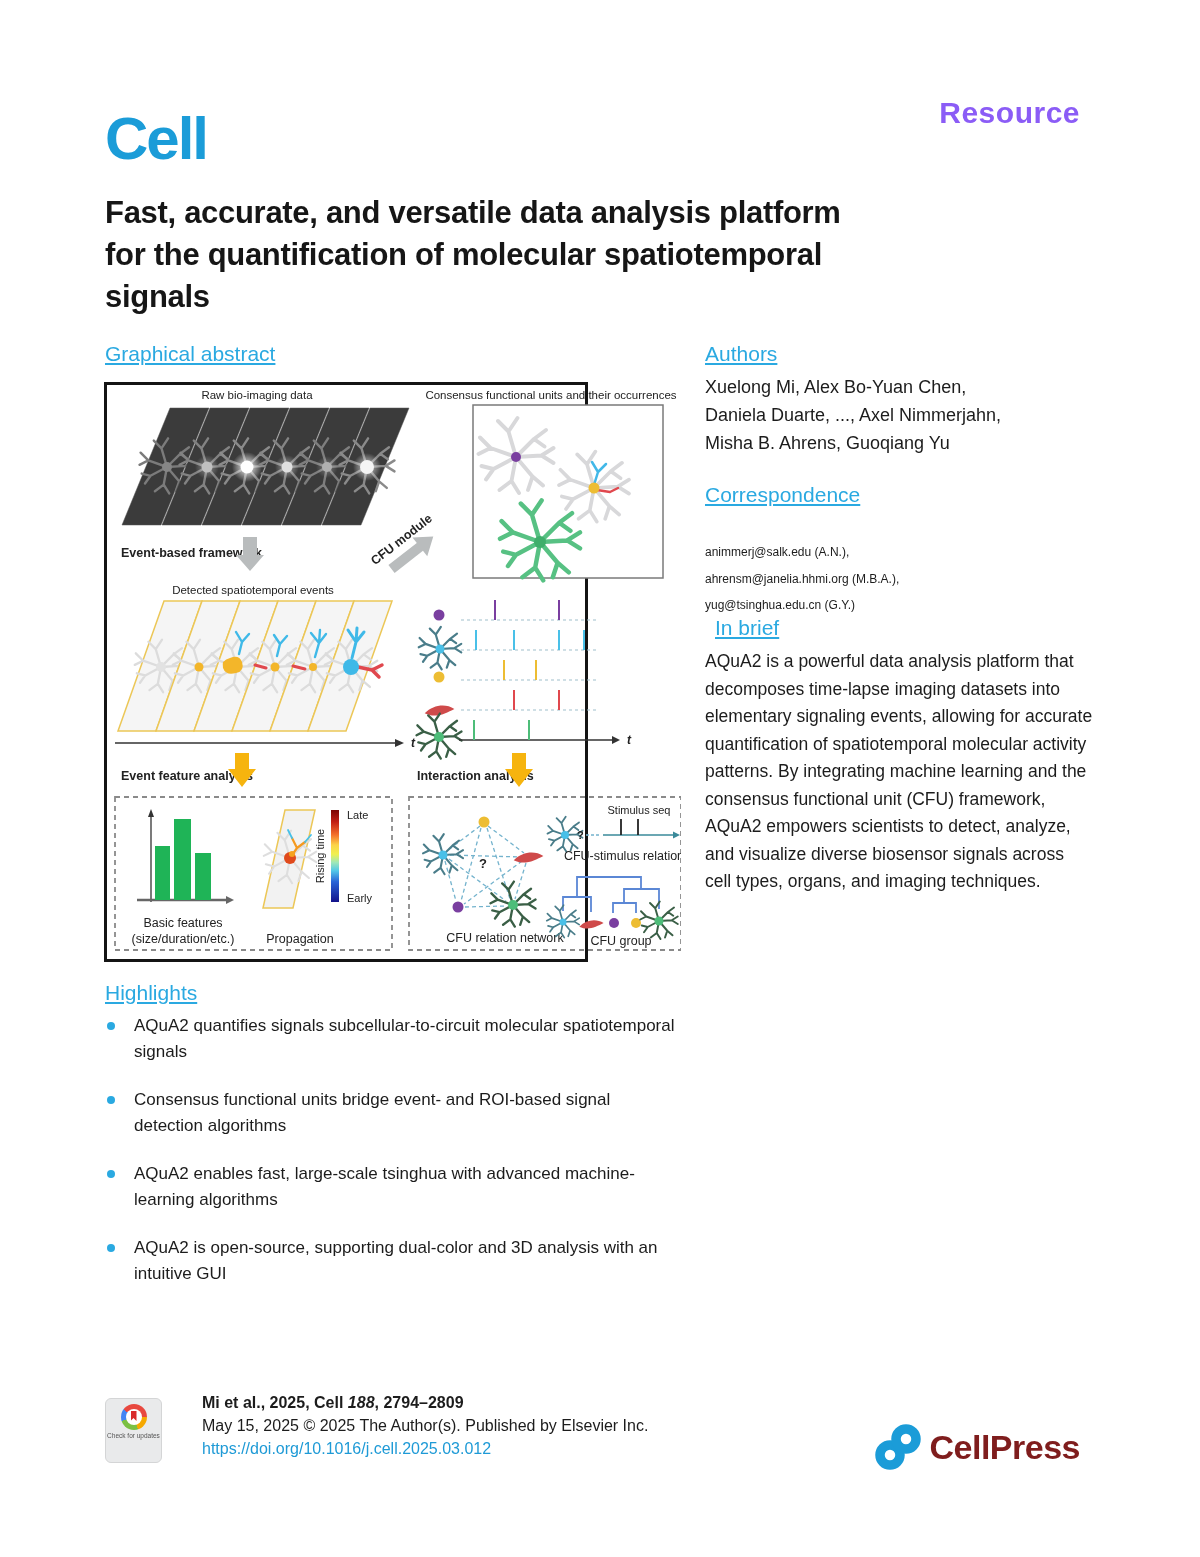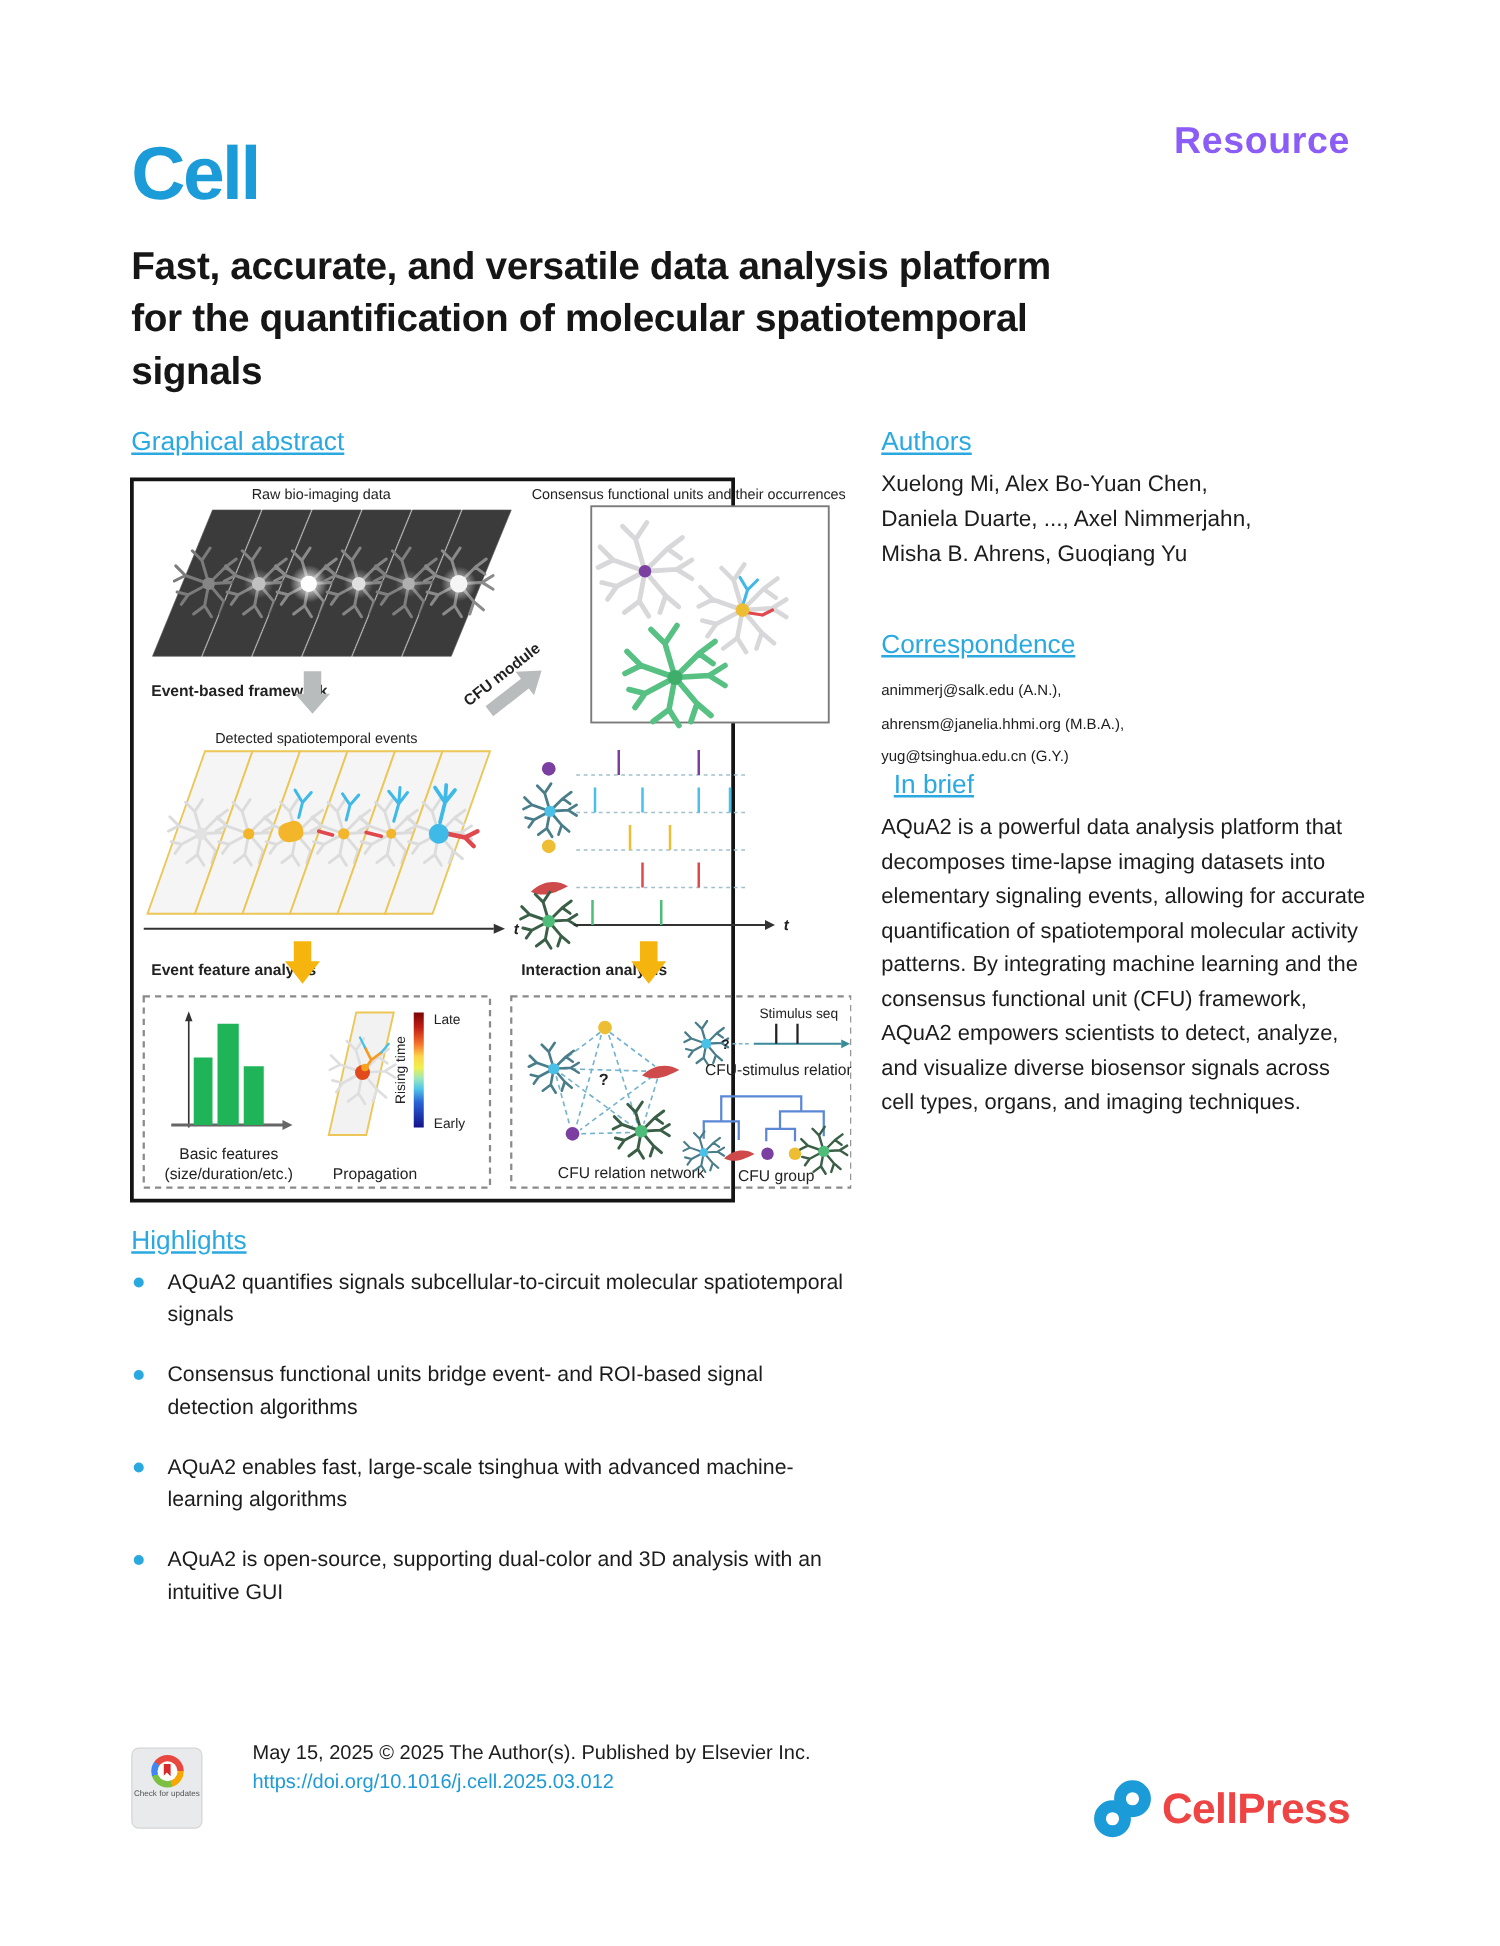--- a/index.html
+++ b/index.html
@@ -12,38 +12,38 @@
          line-height:42px;letter-spacing:-0.3px;}
   .h-blue{font-size:21px;color:#2aa9e1;text-decoration:underline;}
   .ga-heading{top:342px;left:105px;}
   .ga-box{top:382px;left:104px;width:484px;height:580px;border:3px solid #141414;box-sizing:border-box;background:#fff;}
   .hl-heading{top:981px;left:105px;}
   .hl-list{top:1013px;left:105px;width:575px;}
   .hl-item{display:flex;margin-bottom:22px;font-size:17px;line-height:26px;color:#1c1c1c;}
   .hl-dot{flex:0 0 auto;width:8px;height:8px;border-radius:50%;background:#2aa9e1;margin:9px 19px 0 2px;}
   .authors-heading{top:342px;left:705px;text-align:center;}
   .authors-lines{top:373px;left:705px;width:390px;font-size:18px;line-height:28px;}
-  .corr-heading{top:504px;left:705px;}
+  .corr-heading{top:483px;left:705px;}
   .corr-lines{top:539px;left:705px;width:390px;font-size:12px;line-height:26.5px;}
   .brief-heading{top:616px;left:705px;margin-left:10px;}
   .brief-text{top:648px;left:705px;width:388px;font-size:17.5px;line-height:27.5px;}
   .badge{top:1398px;left:105px;width:55px;height:63px;background:#e9eaeb;border:1px solid #d4d5d6;
          border-radius:6px;text-align:center;cursor:pointer;}
   .badge-circle{width:26px;height:26px;border-radius:50%;margin:5px auto 2px auto;position:relative;
     background:conic-gradient(#e8483f 0 25%,#f6a800 25% 45%,#7bc043 45% 70%,#4285f4 70% 85%,#e8483f 85% 100%);}
   .badge-inner{position:absolute;left:5px;top:5px;width:16px;height:16px;border-radius:50%;background:#fff;}
   .badge-mark{position:absolute;left:10px;top:7px;width:6px;height:10px;background:#d92b2b;
     clip-path:polygon(0 0,100% 0,100% 100%,50% 70%,0 100%);}
   .badge-text{font-size:6.5px;line-height:7.5px;color:#555;}
   .cite{top:1391px;left:202px;font-size:16px;line-height:23px;color:#1c1c1c;}
   .cite-b{font-weight:bold;}
   .cite-i{font-weight:bold;font-style:italic;}
   .doi a{color:#1e9ad6;text-decoration:none;font-size:16px;}
   .cellpress{top:1421px;right:120px;display:flex;align-items:center;}
-  .cp-text{font-size:34px;font-weight:bold;color:#ef4444;letter-spacing:-0.5px;margin-left:6px;}
+  .cp-text{font-size:34px;font-weight:bold;color:#7f1d1d;letter-spacing:-0.5px;margin-left:6px;}
   .ga-svg text{font-family:"Liberation Sans",sans-serif;fill:#222;}
   .lab{font-size:11.5px;}
   .lab-b{font-size:12.5px;font-weight:bold;}
   .cap{font-size:12.5px;}
   .cap-s{font-size:11px;}
   .t-ital{font-size:12px;font-style:italic;font-weight:bold;}
 </style>
 </head>
 <body>
 
@@ -412,20 +412,21 @@
 
   <div class="abs badge">
     <div class="badge-circle">
       <div class="badge-inner"></div>
       <div class="badge-mark"></div>
     </div>
     <div class="badge-text">Check for updates</div>
   </div>
 
   <div class="abs cite">
+    <div><span class="cite-b">Mi et al., 2025, Cell </span><span class="cite-i">188</span><span class="cite-b">, 2794–2809</span></div>
     <div>May 15, 2025 © 2025 The Author(s). Published by Elsevier Inc.</div>
     <div class="doi"><a href="#">https://doi.org/10.1016/j.cell.2025.03.012</a></div>
   </div>
 
   <div class="abs cellpress">
     <svg width="52" height="52" viewBox="0 0 52 52">
       <g stroke="#1b9cd8" stroke-width="9.5" fill="none">
         <circle cx="18" cy="34" r="10"></circle>
         <circle cx="34" cy="18" r="10"></circle>
       </g>

